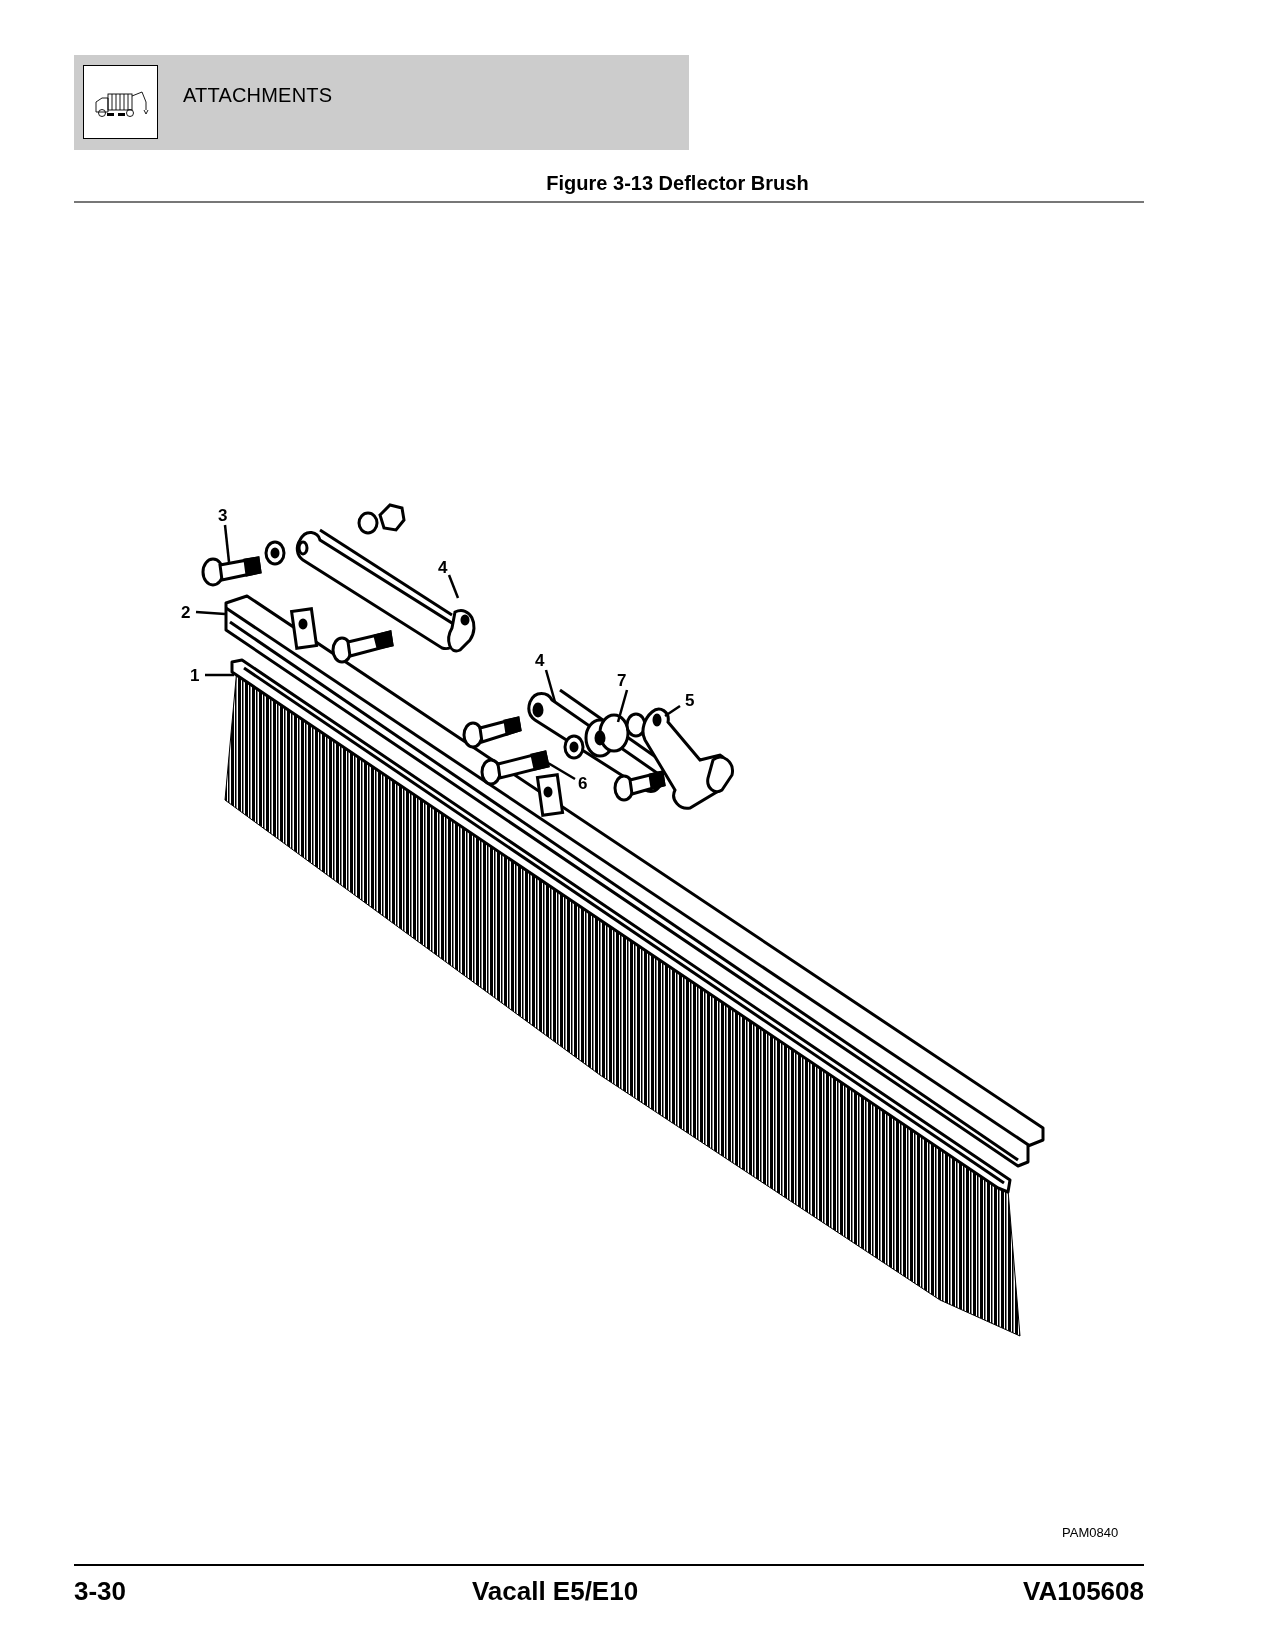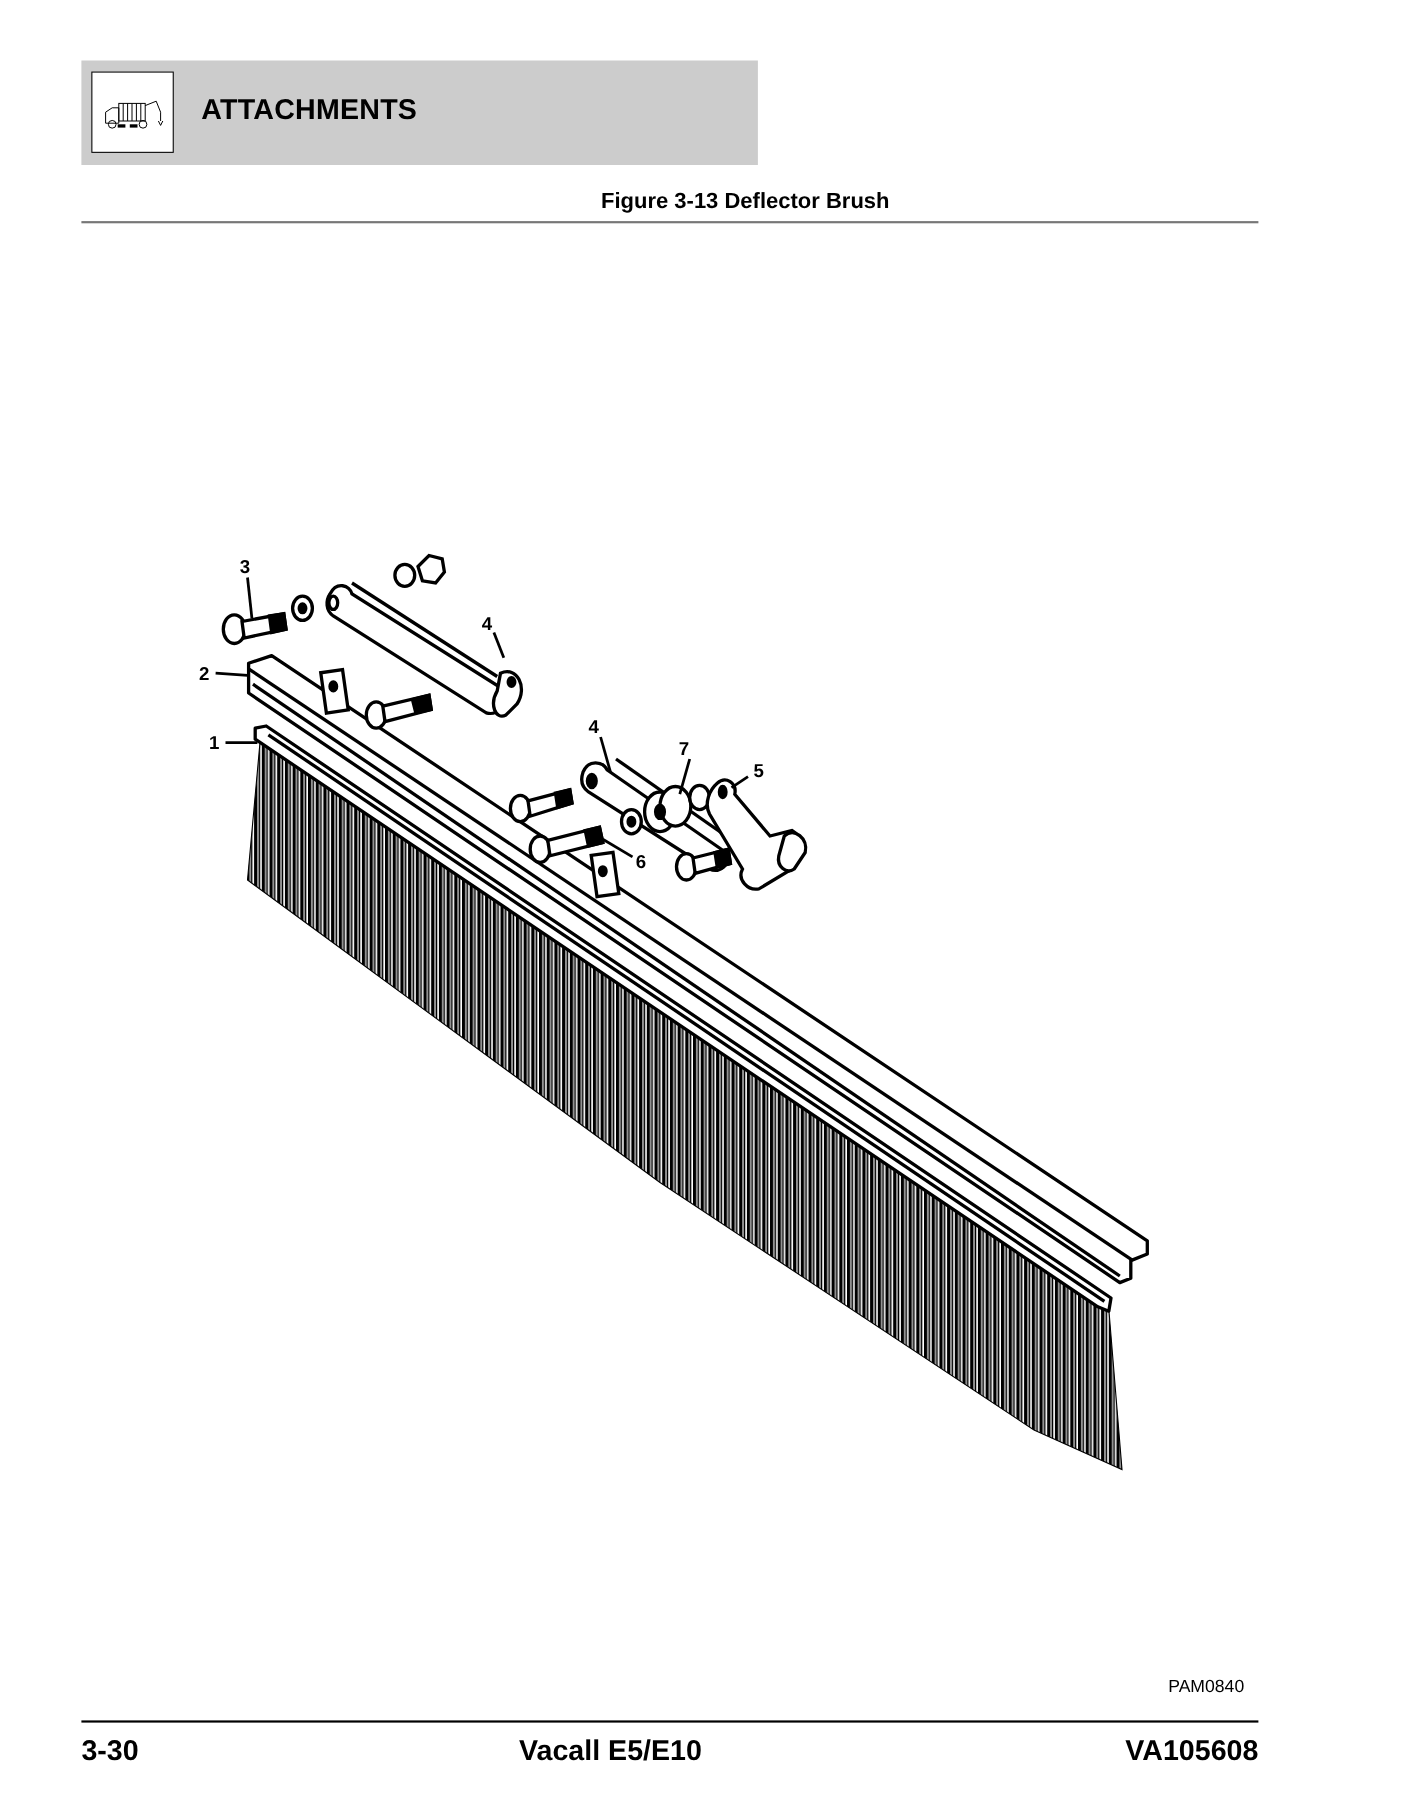--- a/index.html
+++ b/index.html
@@ -1,27 +1,27 @@
 <!DOCTYPE html>
 <html><head>
 <meta charset="utf-8">
 <style>
   html, body { margin: 0; padding: 0; background: #ffffff; }
   body { width: 1275px; height: 1650px; position: relative; overflow: hidden;
          font-family: "Liberation Sans", sans-serif; color: #000; }
   .header-band { position: absolute; left: 74px; top: 55px; width: 615px; height: 95px; background: #cccccc; }
   .header-icon { position: absolute; left: 83px; top: 65px; width: 75px; height: 74px; background: #fff; border: 1px solid #000; box-sizing: border-box; }
   .header-icon svg { position: absolute; left: 8px; top: 22px; }
-  .header-title { position: absolute; left: 183px; top: 84px; font-size: 26px; font-weight: bold; letter-spacing: 0.2px; }
+  .header-title { position: absolute; left: 183px; top: 84px; font-size: 20px; font-weight: normal; letter-spacing: 0.2px; }
   .figure-title { position: absolute; left: 0; width: 1275px; top: 172px; text-align: center; font-size: 20px; font-weight: bold; padding-left: 28px; }
   .figure-title span { position: relative; left: 12px; }
   .rule-top { position: absolute; left: 74px; top: 201px; width: 1070px; height: 2px; background: #777; }
   .drawing { position: absolute; left: 0; top: 0; }
   .callout { position: absolute; font-size: 17px; font-weight: bold; line-height: 17px; }
-  .pam { position: absolute; left: 1062px; top: 1525px; font-size: 16px; }
+  .pam { position: absolute; left: 1062px; top: 1525px; font-size: 13px; }
   .rule-bottom { position: absolute; left: 74px; top: 1564px; width: 1070px; height: 2px; background: #000; }
   .footer { position: absolute; top: 1576px; font-size: 26px; font-weight: bold; }
   .footer-left { left: 74px; }
   .footer-center { left: 0; width: 1110px; text-align: center; }
   .footer-right { right: 131px; }
 </style>
 </head>
 <body>
 
 <div class="header-band"></div>

